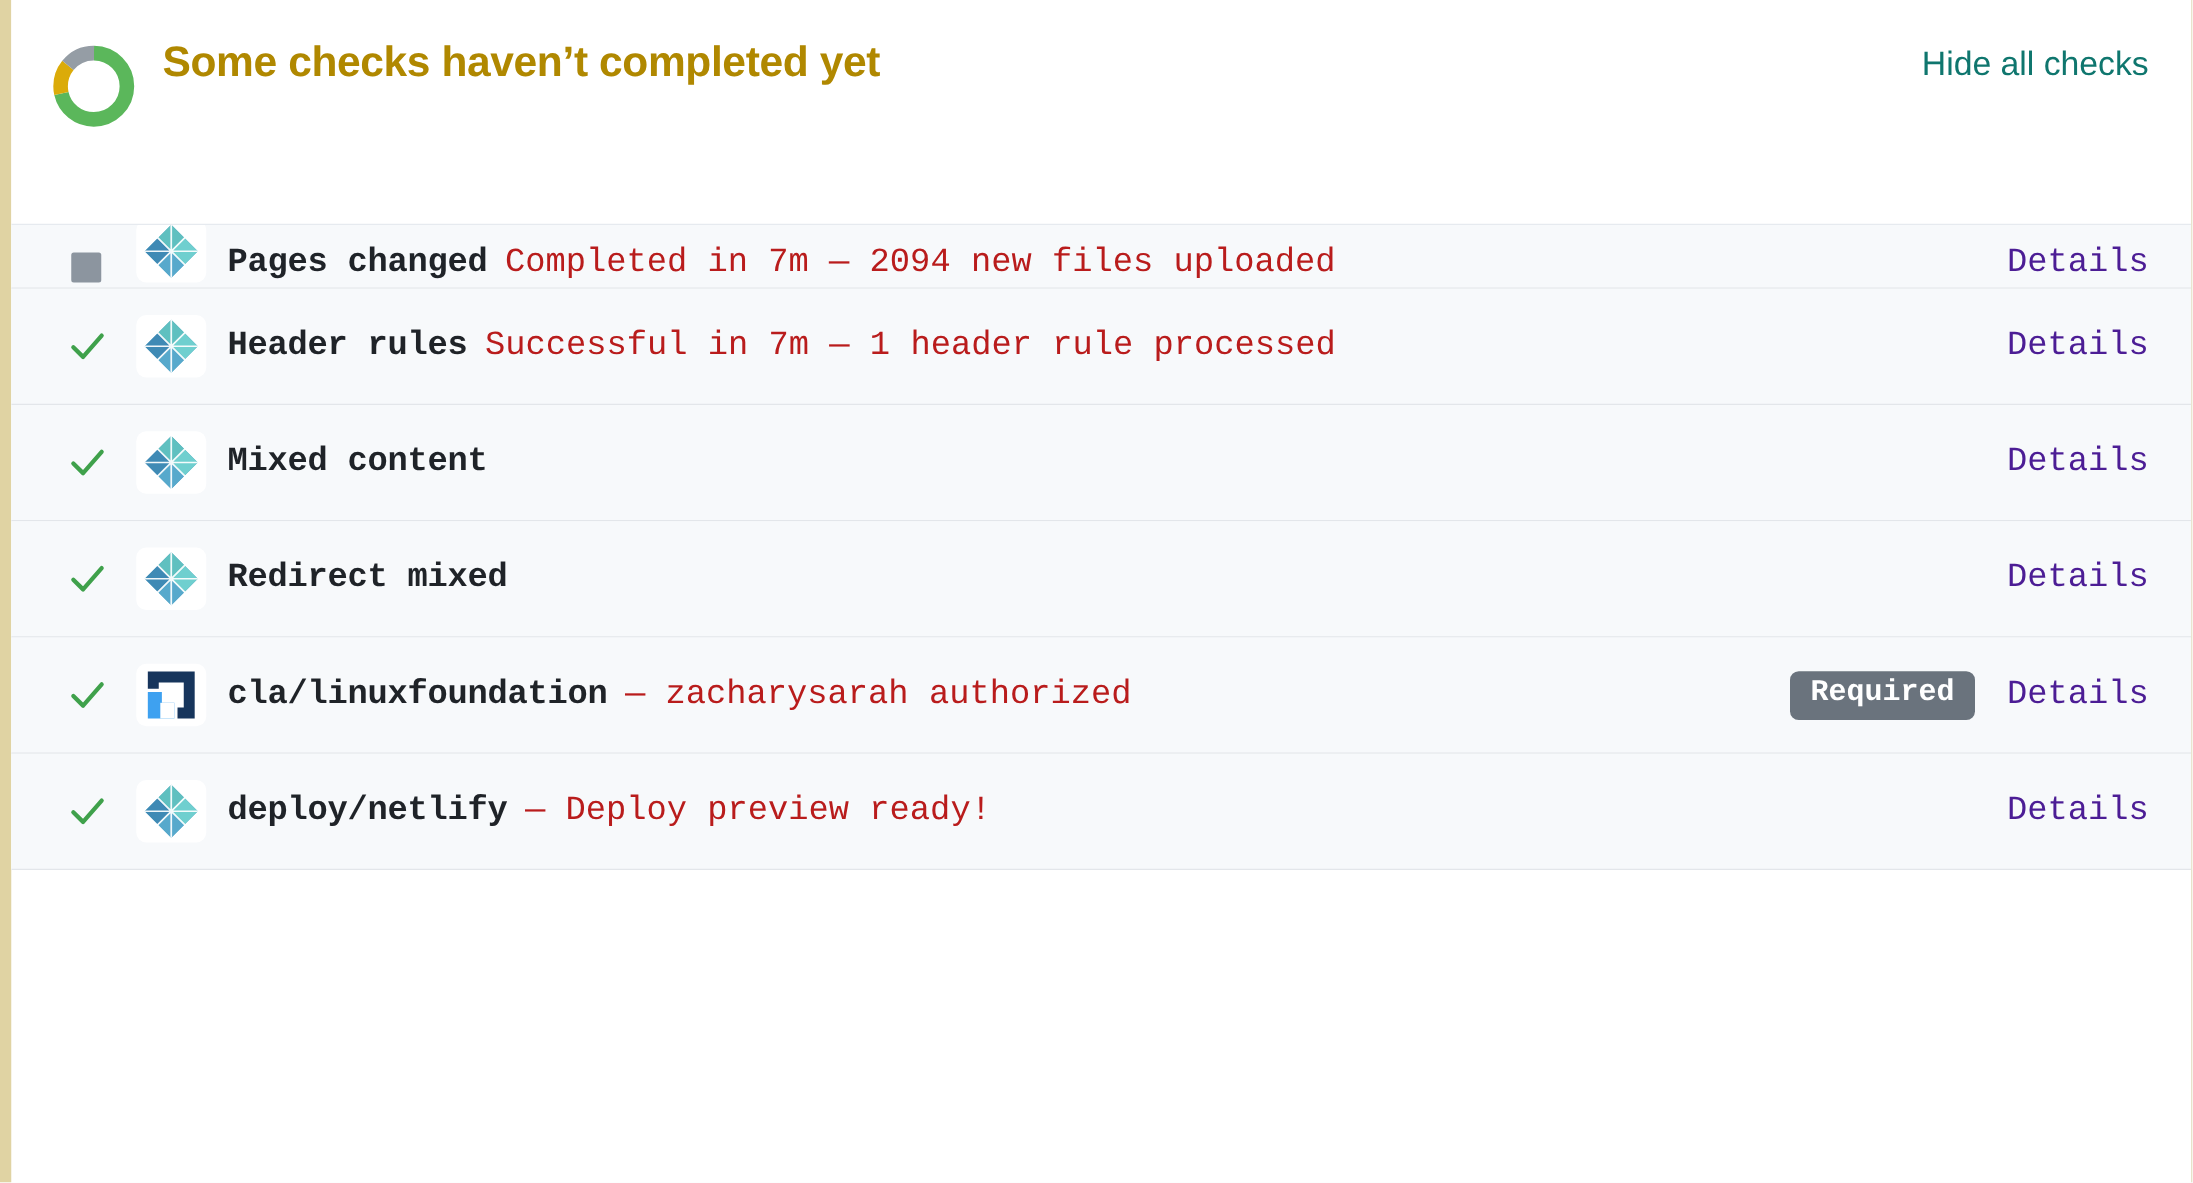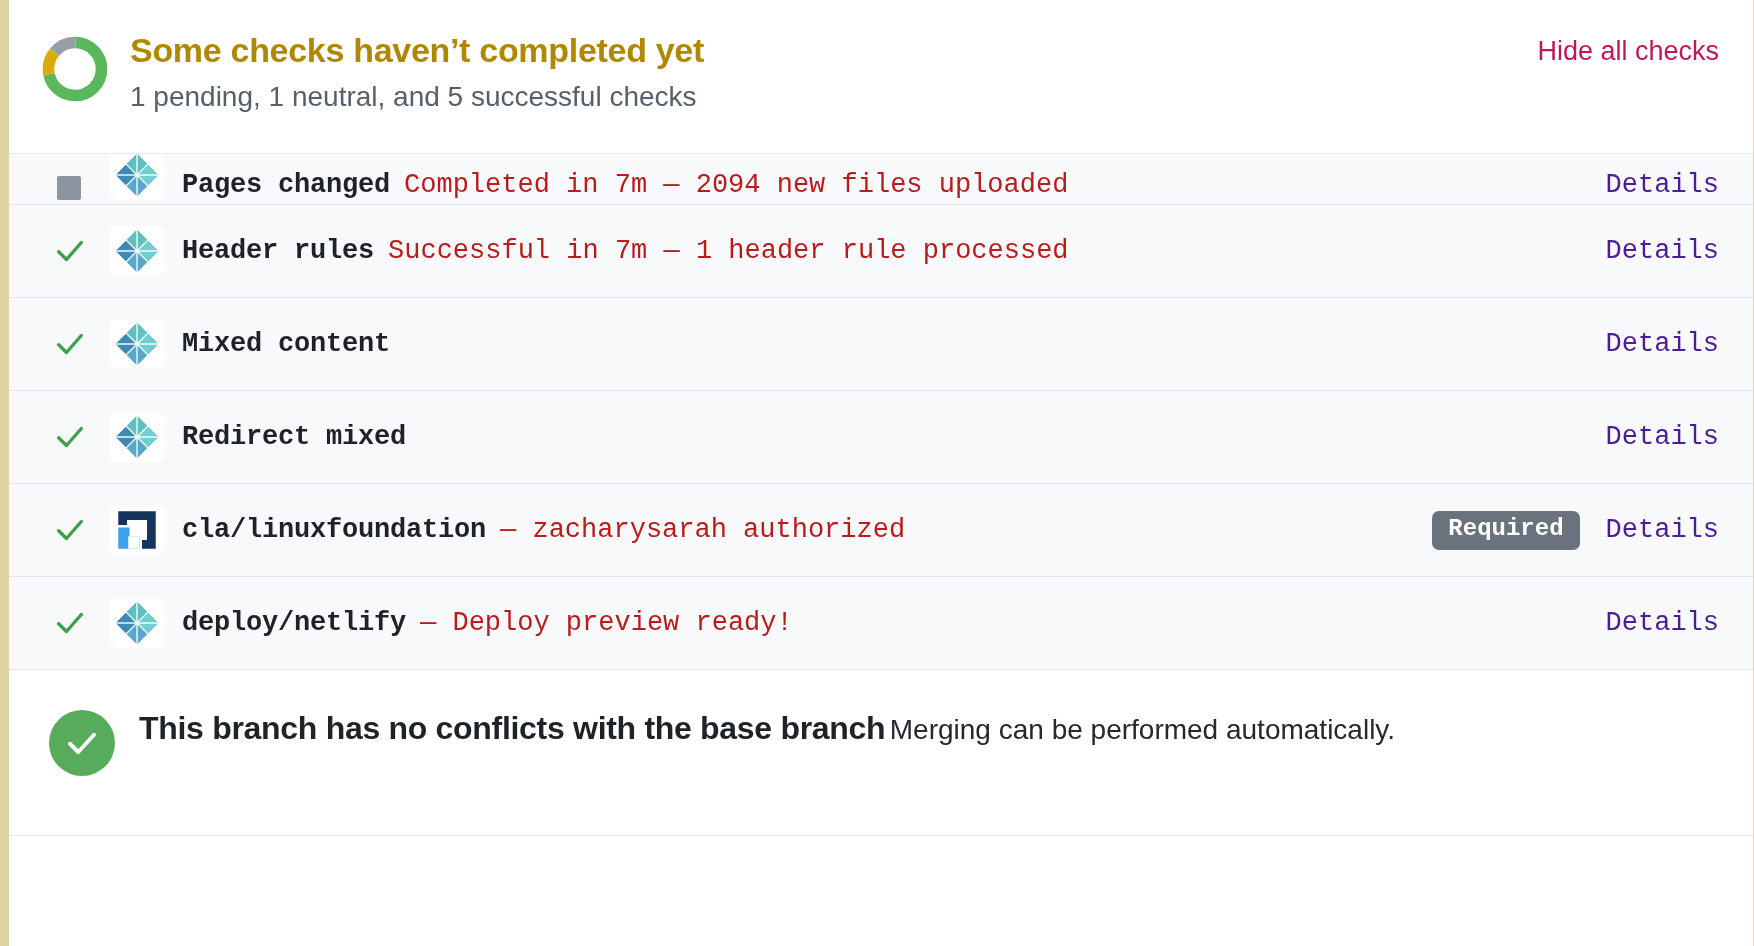--- a/index.html
+++ b/index.html
@@ -16,21 +16,21 @@
     height: 946px;
     background: #ffffff;
     border-left: 9px solid #e0d3a3;
     border-right: 1px solid #e1d9b8;
     overflow: hidden;
   }
 
   
   .checks-header {
     position: relative;
-    height: 154px;
+    height: 180px;
     background: #ffffff;
     border-bottom: 1px solid #e6eaef;
     padding: 28px 34px 0 31px;
     display: flex;
     align-items: flex-start;
   }
   .donut-wrap {
     width: 70px; height: 70px;
     flex: 0 0 70px;
     margin-top: 6px;
@@ -49,21 +49,21 @@
   }
   .header-sub {
     font-size: 28px;
     color: #57606a;
     line-height: 1.35;
     margin-top: 7px;
     white-space: nowrap;
   }
   .hide-all {
     font-size: 27px;
-    color: #be185d;
+    color: #0f766e;
     white-space: nowrap;
     cursor: pointer;
     align-self: flex-start;
     margin-top: 8px;
     text-decoration: none;
   }
 
   
   .checks-list {
     background: #f7f9fb;
@@ -200,21 +200,20 @@
       <svg class="donut" viewBox="0 0 42 42">
 
         <circle cx="21" cy="21" r="15.915" fill="none" stroke="#5bb75b" stroke-width="7" stroke-dasharray="71.4 28.6" stroke-dashoffset="25"></circle>
         <circle cx="21" cy="21" r="15.915" fill="none" stroke="#dbab09" stroke-width="7" stroke-dasharray="14.3 85.7" stroke-dashoffset="-46.4"></circle>
         <circle cx="21" cy="21" r="15.915" fill="none" stroke="#959da5" stroke-width="7" stroke-dasharray="14.3 85.7" stroke-dashoffset="-60.7"></circle>
       </svg>
     </div>
 
     <div class="header-text">
       <div class="header-title">Some checks haven’t completed yet</div>
-      <div class="header-sub">1 pending, 1 neutral, and 5 successful checks</div>
     </div>
 
     <a class="hide-all">Hide all checks</a>
   </div>
 
   <div class="checks-list">
 
     <div class="check-row clipped">
       <span class="status-icon">
         <span class="neutral-square"></span>
@@ -357,25 +356,14 @@
         </svg>
       </span>
       <span class="check-name">deploy/netlify</span>
       <span class="check-desc">— Deploy preview ready!</span>
       <span class="spacer"></span>
       <a class="details-link">Details</a>
     </div>
 
   </div>
 
-  <div class="conflict-section">
-    <span class="big-check">
-      <svg viewBox="0 0 24 24" fill="none" stroke="#ffffff" stroke-width="2.6" stroke-linecap="round" stroke-linejoin="round">
-          <path d="M4 12.5 L9.5 18 L20 6.5"></path>
-        </svg>
-    </span>
-    <span class="conflict-text">
-      <span class="conflict-title">This branch has no conflicts with the base branch</span>
-      <span class="conflict-sub">Merging can be performed automatically.</span>
-    </span>
-  </div>
 
 </div>
 
 </body></html>

